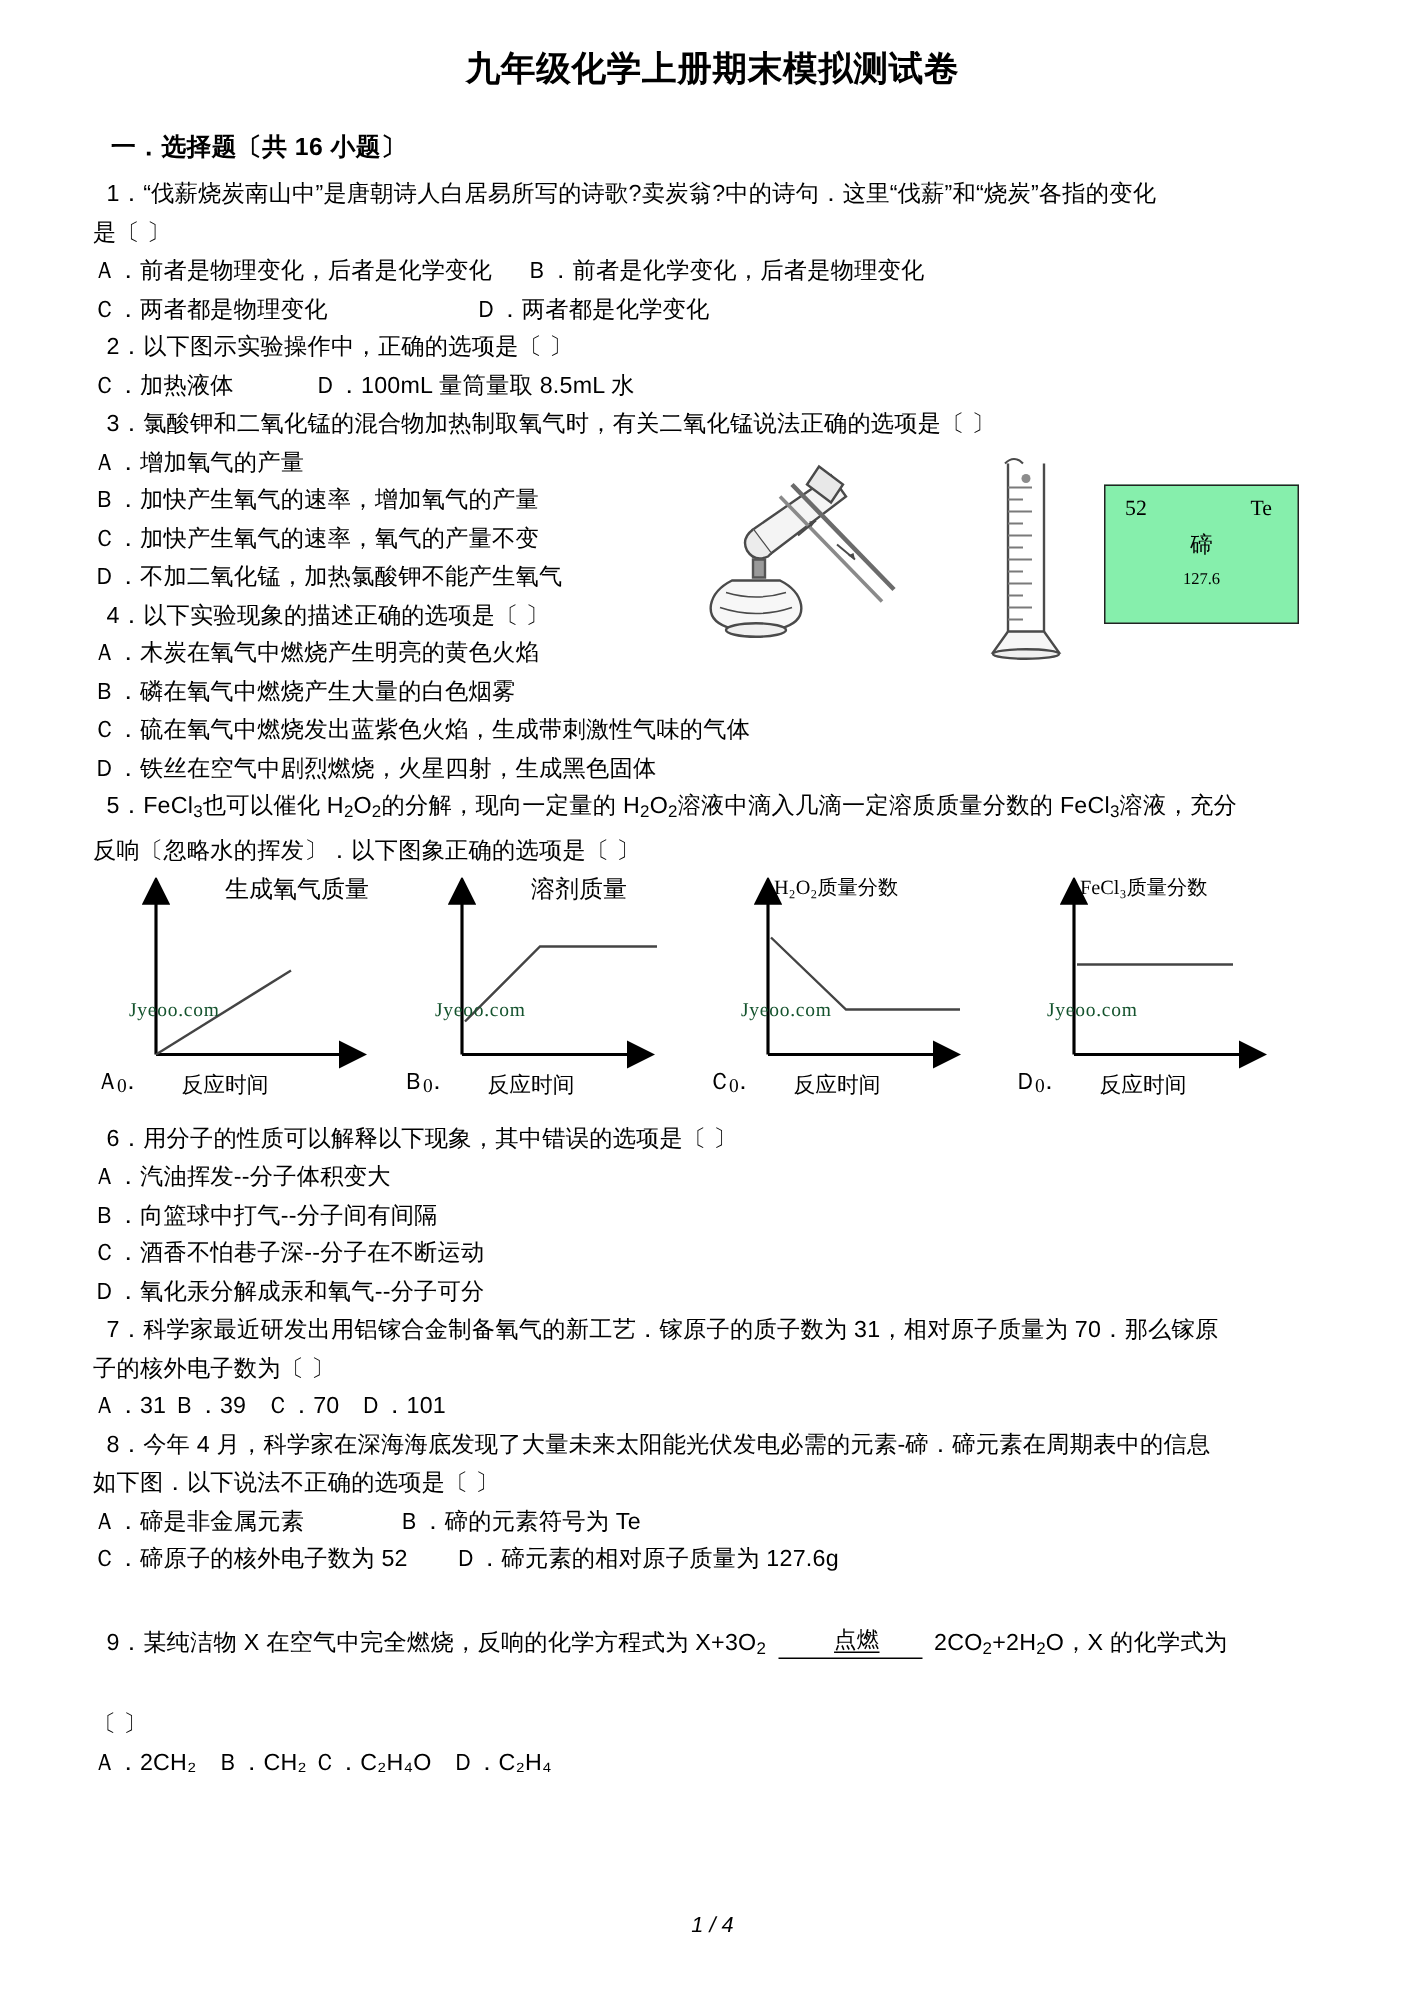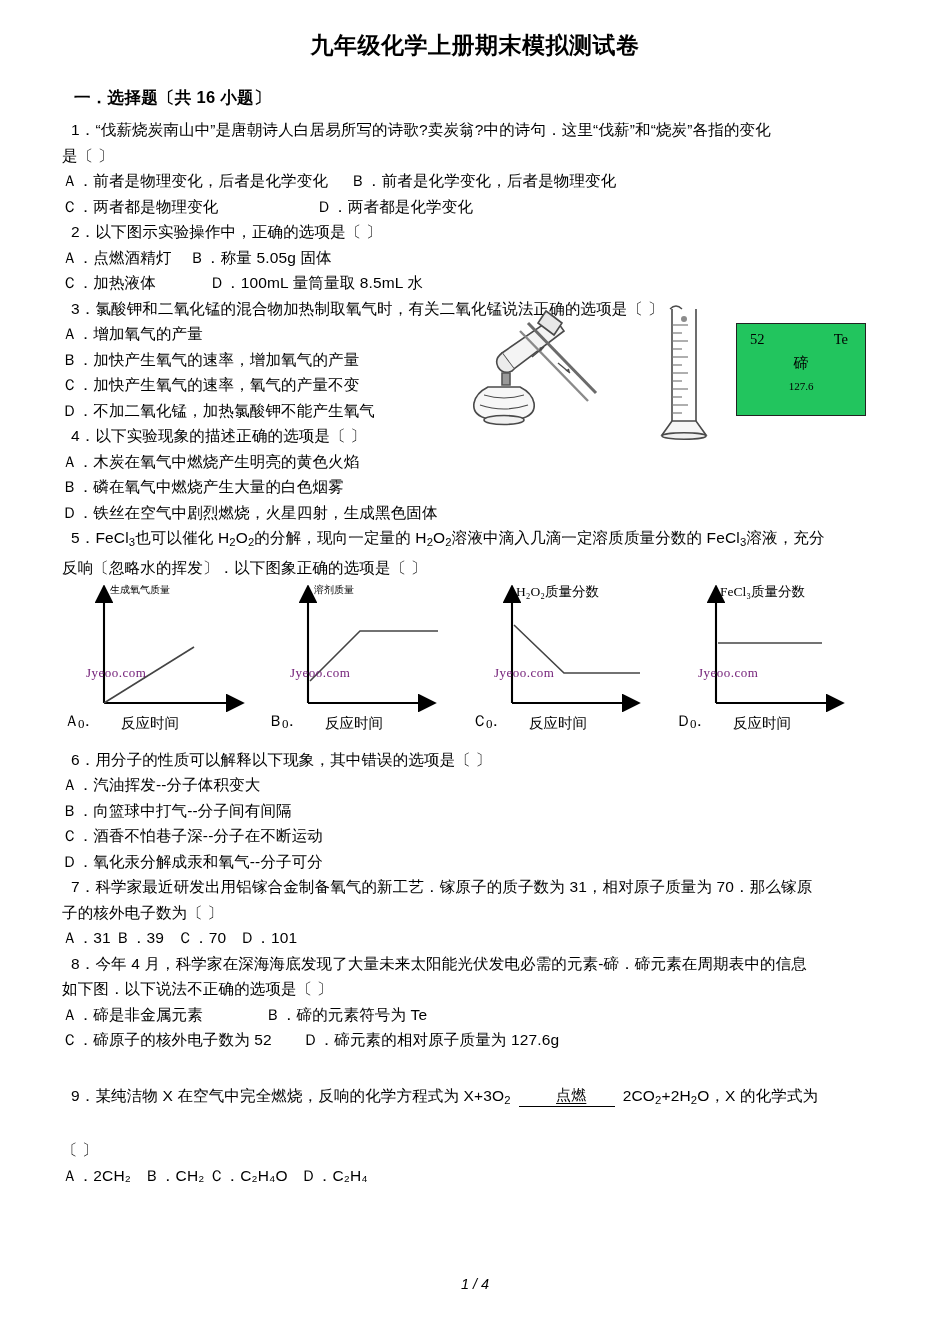--- a/index.html
+++ b/index.html
@@ -70,21 +70,21 @@
   .lamp-fig { position: absolute; left: 0; top: 2px; }
   .cyl-fig  { position: absolute; left: 190px; top: 0px; }
   .elem-box {
     position: absolute;
     left: 278px;
     top: 24px;
     width: 128px;
     height: 91px;
     border: 1.6px solid #222;
     font-family: "Liberation Serif", "DejaVu Serif", serif;
-    background: #22c55e;
+    background: #86efac;
   }
   .elem-row1 {
     display: flex;
     justify-content: space-between;
     padding: 7px 17px 0 13px;
     font-size: 14.5px;
   }
   .elem-sym-cn {
     text-align: center;
     font-size: 15px;
@@ -115,35 +115,35 @@
     bottom: 1px;
     font-size: 15.5px;
   }
   .gsvg { position: absolute; left: 16px; top: 0; }
   .axis-title {
     position: absolute;
     font-size: 13.5px;
     white-space: nowrap;
     font-family: "Liberation Serif", "DejaVu Serif", serif;
   }
-  .axis-title.cn { font-family: Liberation Serif, serif; font-size: 10px; }
+  .axis-title.cn { font-family: Liberation Serif, serif; font-size: 16px; margin-left: 40px; }
   .zero-lbl {
     position: absolute;
     font-size: 13px;
     font-family: "Liberation Serif", "DejaVu Serif", serif;
   }
   .xaxis-lbl {
     position: absolute;
     font-size: 14.5px;
     white-space: nowrap;
   }
   .wm {
     position: absolute;
     font-size: 13px;
-    color: #701a75;
+    color: #14532d;
     font-family: "Liberation Serif", "DejaVu Serif", serif;
     letter-spacing: 0.5px;
   }
 
   
   .rxn {
     display: inline-block;
     position: relative;
     width: 112px;
     vertical-align: middle;
@@ -244,32 +244,32 @@
     </div>
 
     <div class="section-head">一．选择题〔共 16 小题〕</div>
 
     <p class="q indent">1．“伐薪烧炭南山中”是唐朝诗人白居易所写的诗歌?卖炭翁?中的诗句．这里“伐薪”和“烧炭”各指的变化</p>
     <p class="q">是〔      〕</p>
     <p class="opt">Ａ．前者是物理变化，后者是化学变化     Ｂ．前者是化学变化，后者是物理变化</p>
     <p class="opt">Ｃ．两者都是物理变化                      Ｄ．两者都是化学变化</p>
 
     <p class="q indent">2．以下图示实验操作中，正确的选项是〔      〕</p>
-    <p class="opt">Ａ．点燃酒精灯    Ｂ．称量 5.05g 固体</p>
     <p class="opt">Ｃ．加热液体            Ｄ．100mL 量筒量取 8.5mL 水</p>
 
     <p class="q indent">3．氯酸钾和二氧化锰的混合物加热制取氧气时，有关二氧化锰说法正确的选项是〔      〕</p>
     <p class="opt">Ａ．增加氧气的产量</p>
     <p class="opt">Ｂ．加快产生氧气的速率，增加氧气的产量</p>
     <p class="opt">Ｃ．加快产生氧气的速率，氧气的产量不变</p>
     <p class="opt">Ｄ．不加二氧化锰，加热氯酸钾不能产生氧气</p>
 
     <p class="q indent">4．以下实验现象的描述正确的选项是〔      〕</p>
     <p class="opt">Ａ．木炭在氧气中燃烧产生明亮的黄色火焰</p>
     <p class="opt">Ｂ．磷在氧气中燃烧产生大量的白色烟雾</p>
+    <p class="opt">Ｃ．硫在氧气中燃烧发出蓝紫色火焰，生成带刺激性气味的气体</p>
     <p class="opt">Ｄ．铁丝在空气中剧烈燃烧，火星四射，生成黑色固体</p>
 
     <p class="q indent"><span>5．FeCl</span><sub>3</sub><span>也可以催化 H</span><sub>2</sub><span>O</span><sub>2</sub><span>的分解，现向一定量的 H</span><sub>2</sub><span>O</span><sub>2</sub><span>溶液中滴入几滴一定溶质质量分数的 FeCl</span><sub>3</sub><span>溶液，充分</span></p>
     <p class="q">反响〔忽略水的挥发〕．以下图象正确的选项是〔      〕</p>
 
     <div class="graphs">
 
       <div class="gcell" style="left:4px;">
         <span class="glabel">Ａ．</span>
         <span class="axis-title cn" style="left:44px; top:-2px;">生成氧气质量</span>

